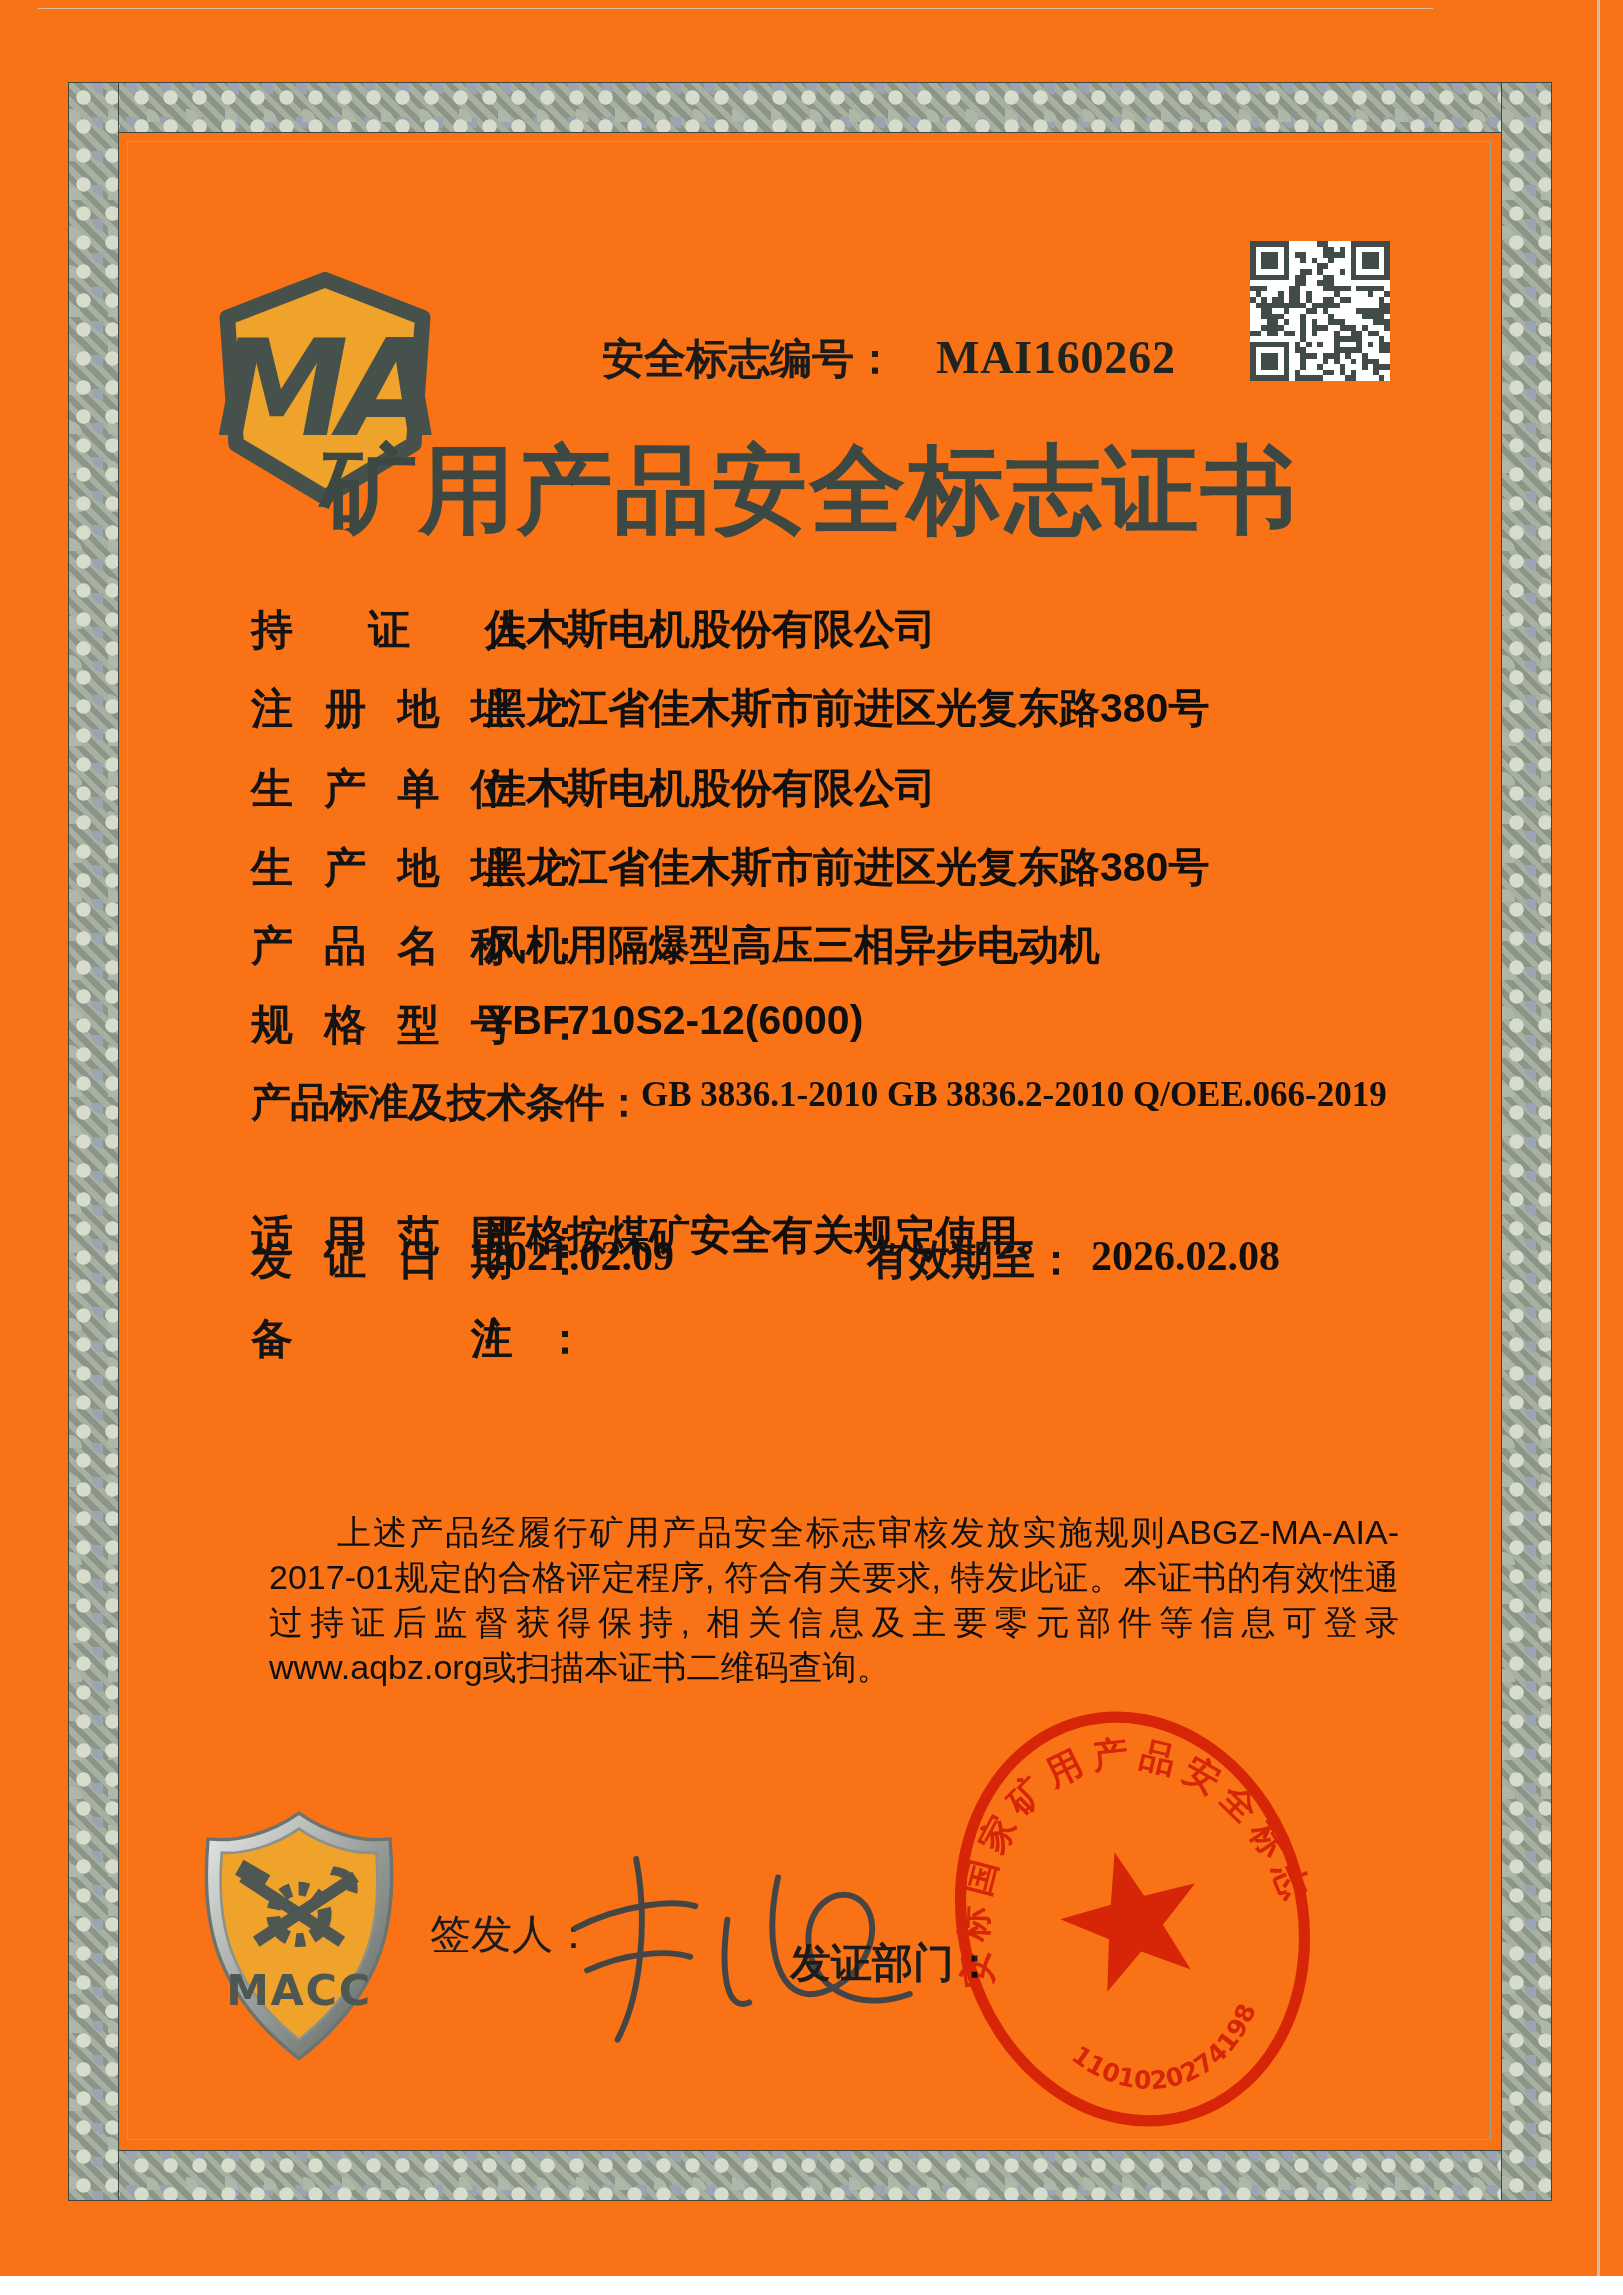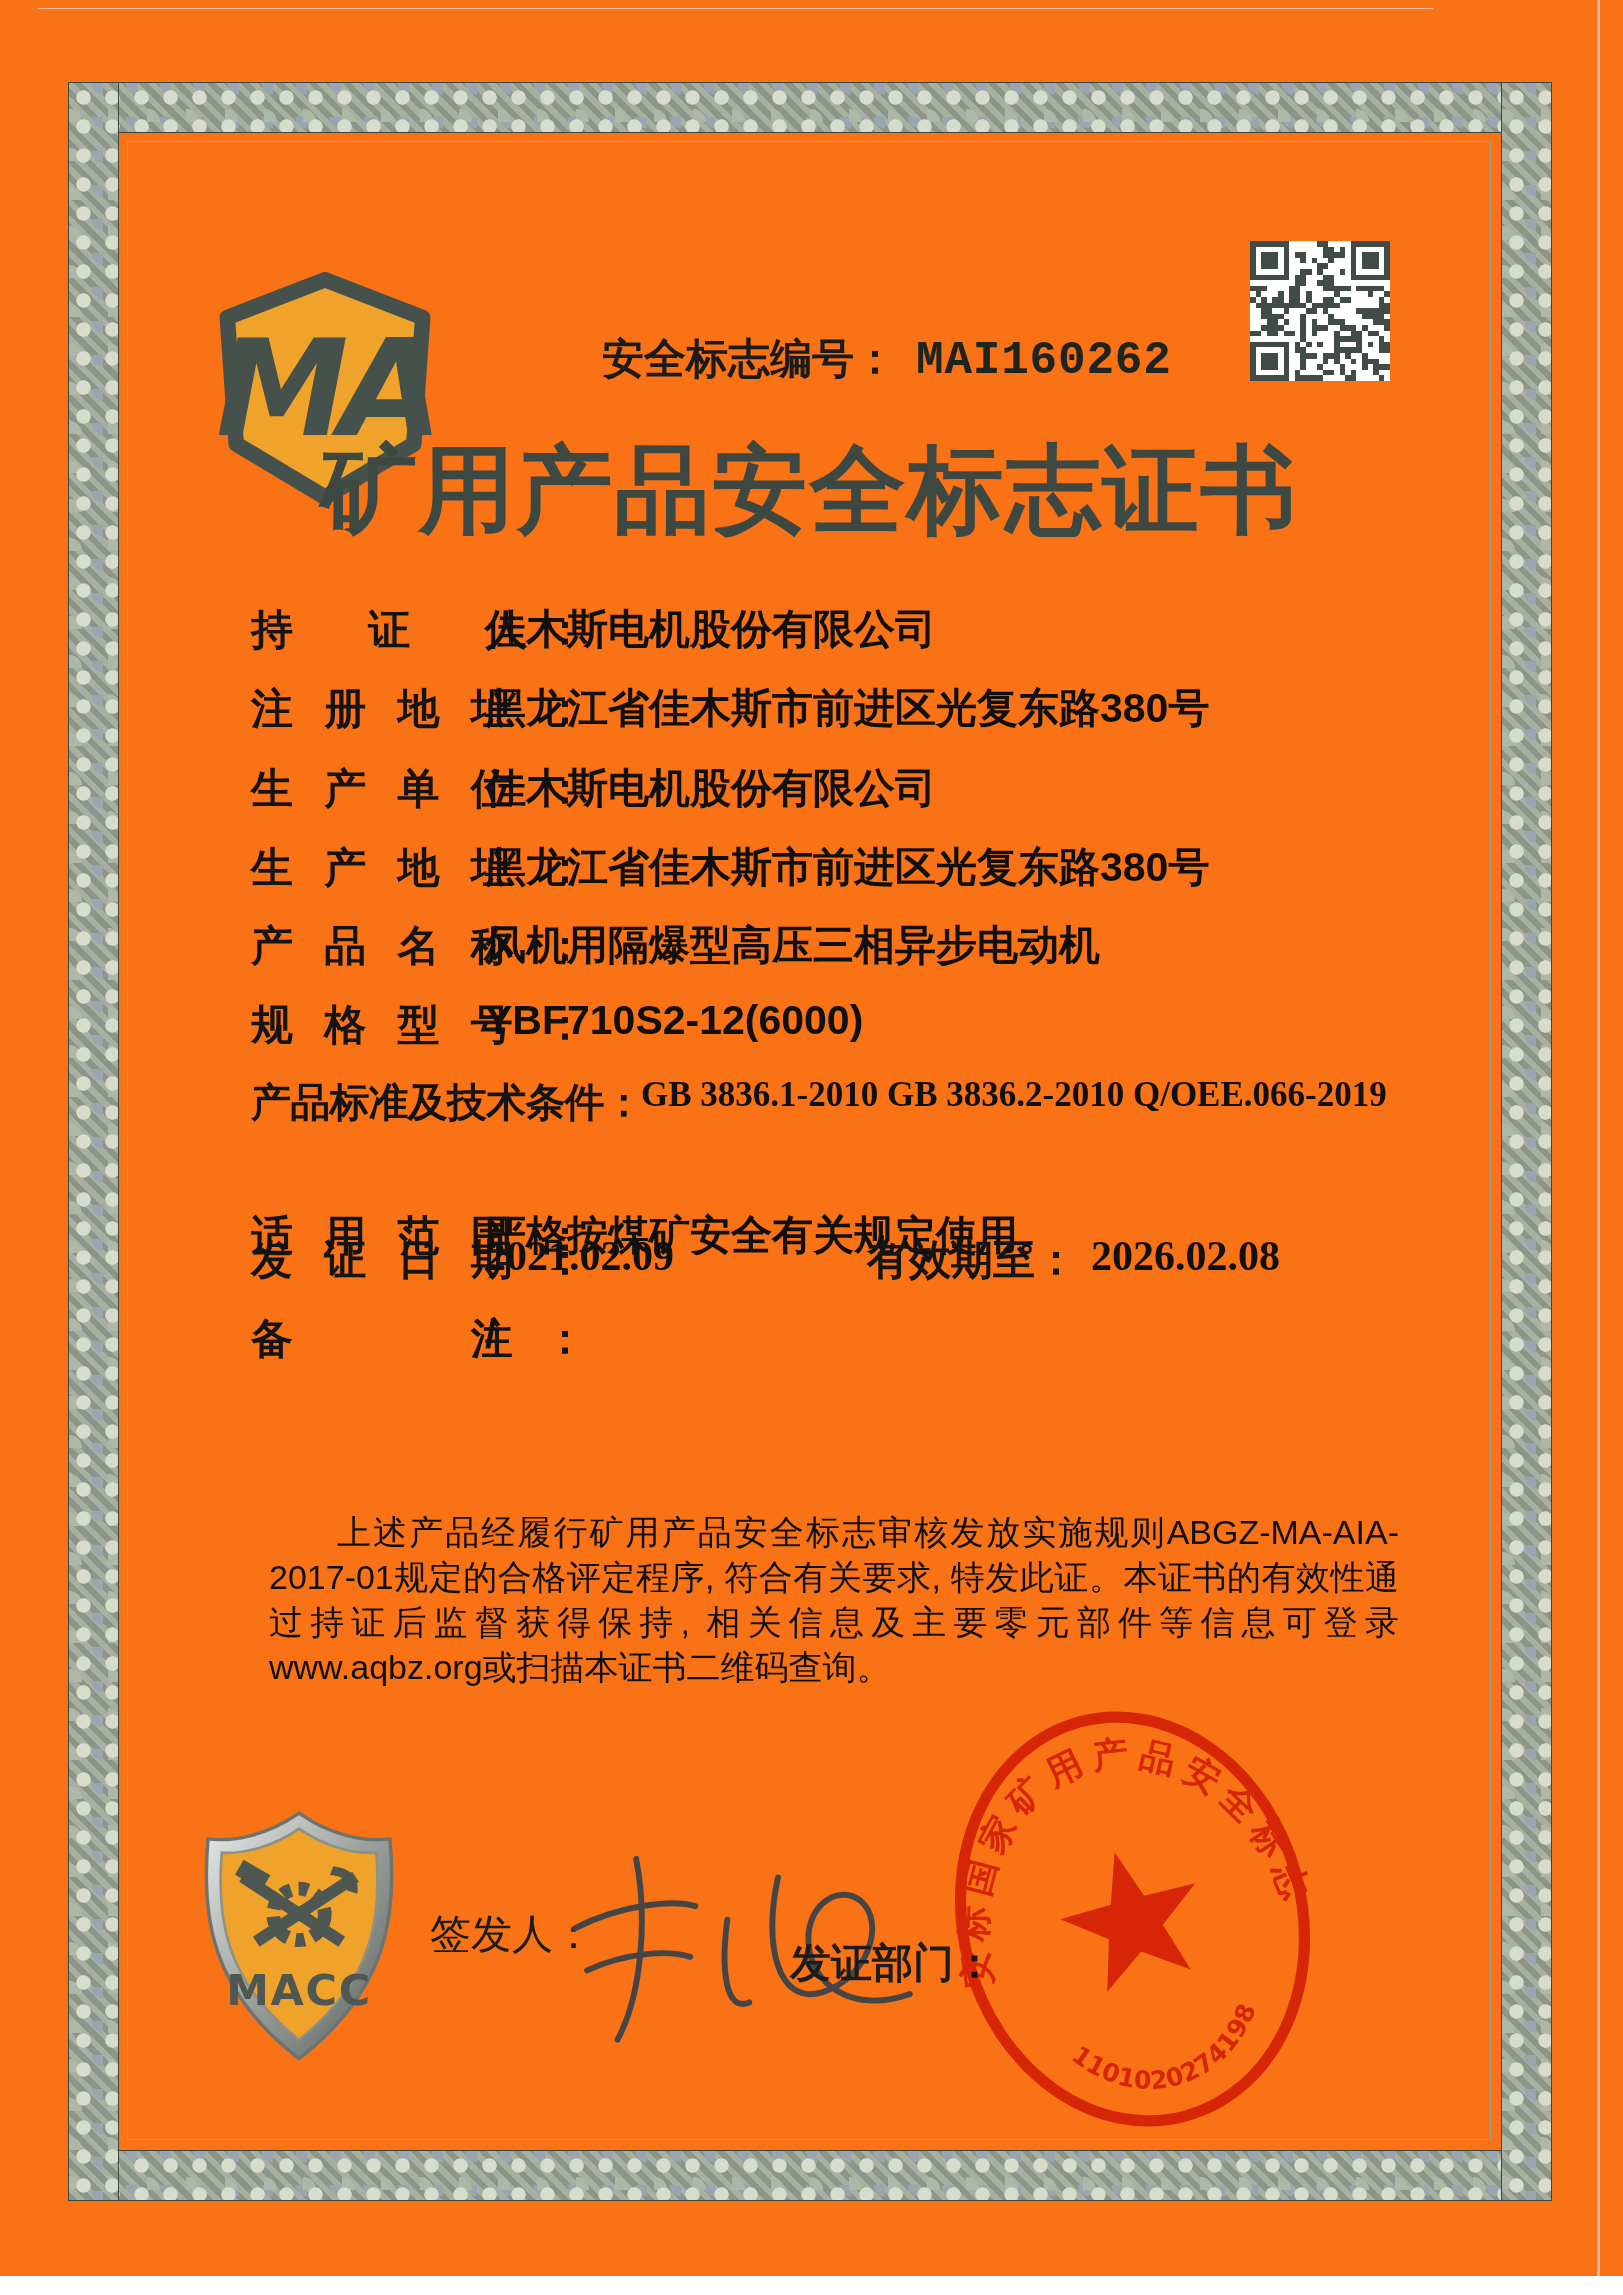--- a/index.html
+++ b/index.html
@@ -22,22 +22,22 @@
   .band-left{left:68px;top:82px;width:51px;height:2119px;}
   .band-right{left:1501px;top:82px;width:51px;height:2119px;}
   .innerline{position:absolute;left:127px;top:141px;width:1364px;height:1999px;
              border:1.7px solid #99a199;box-sizing:border-box;}
 
   .ma-logo{position:absolute;left:214px;top:272px;width:222px;height:233px;}
   .qr{position:absolute;left:1250px;top:241px;width:140px;height:140px;}
 
   .certline{position:absolute;left:602px;top:331px;white-space:nowrap;}
   .certline .lab{font-weight:bold;font-size:42px;color:#1b1b1b;}
-  .certline .num{font-family:Liberation Mono, monospace;font-weight:bold;font-size:46px;
-                 margin-left:20px;color:#20241f;letter-spacing:0.8px;}
+  .certline .num{font-family:Liberation Serif, serif;font-weight:bold;font-size:46px;
+                 margin-left:40px;color:#20241f;letter-spacing:0.8px;}
 
   .title{position:absolute;left:76px;top:427px;width:1467px;text-align:center;
          font-family:Liberation Sans, sans-serif;font-weight:bold;font-size:96px;
          color:#3d4842;letter-spacing:1.7px;}
 
   .row{position:absolute;left:0;width:1623px;height:51px;}
   .row .lbl{position:absolute;left:251px;width:335px;font-weight:bold;font-size:42px;
             color:#141414;text-align:justify;text-align-last:justify;-moz-text-align-last:justify;}
   .row .lbl.wide{width:auto;text-align:left;text-align-last:left;font-size:40px;letter-spacing:-0.8px;}
   .row .val{position:absolute;left:461px;font-weight:bold;font-size:41px;color:#101010;white-space:nowrap;margin-left:24px;}

